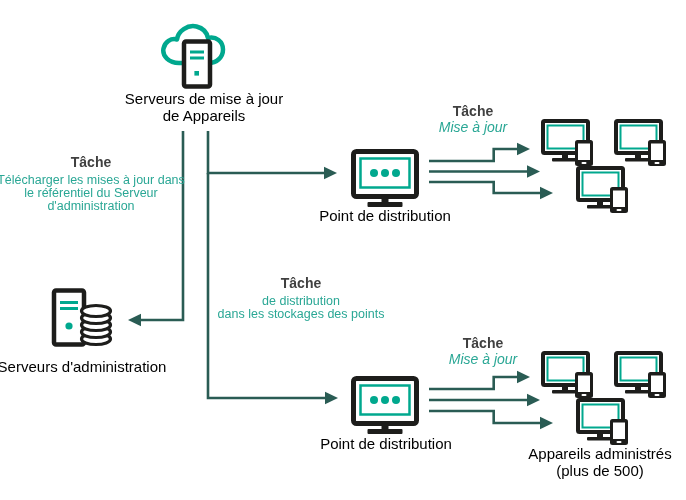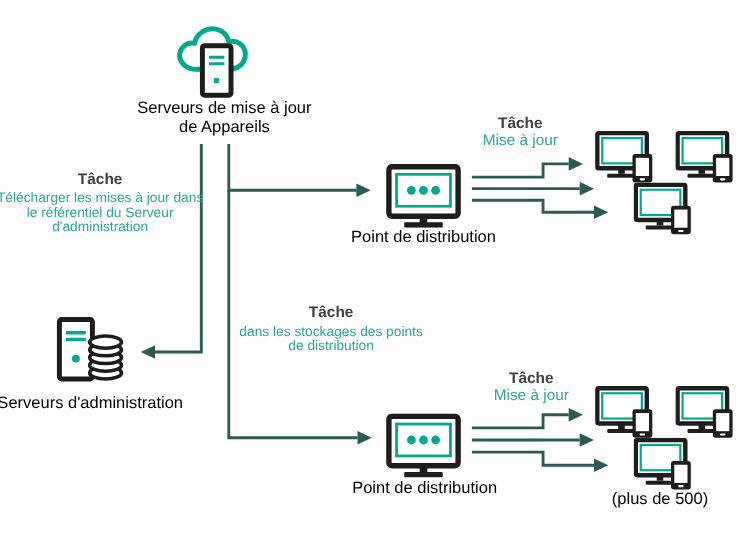--- a/index.html
+++ b/index.html
@@ -5,21 +5,21 @@
   html,body{margin:0;padding:0;background:#ffffff;}
   .canvas{
     position:relative;width:686px;height:500px;background:#ffffff;overflow:hidden;
     font-family:"Liberation Sans", sans-serif;color:#1d1d1b;
   }
   .abs{position:absolute;}
   .centered{transform:translateX(-50%);text-align:center;white-space:nowrap;}
   .lbl{font-size:15px;line-height:17px;font-weight:400;color:#000000;}
   .task-title{font-size:14px;line-height:15px;font-weight:700;color:#404040;margin-bottom:4px;}
   .task-line{font-size:12.5px;line-height:12.8px;color:#2aa795;}
-  .fan-sub{font-size:14px;line-height:16px;color:#2aa795;}
+  .fan-sub{font-size:14px;line-height:16px;color:#2aa795;font-style:italic;}
   svg{display:block;}
 </style>
 </head>
 <body>
 
 <div class="canvas">
 
   <svg width="0" height="0" style="position:absolute" aria-hidden="true">
     <defs>
       <symbol id="ic-cloud-server" viewBox="0 0 66 68">
@@ -105,22 +105,22 @@
     <div class="task-line">d'administration</div>
   </div>
 
   <svg class="abs" style="left:50px;top:288px" width="64" height="62">
       <use href="#ic-admin-server"></use>
     </svg>
   <div class="abs centered lbl" style="left:82px;top:358px">Serveurs d'administration</div>
 
   <div class="abs centered" style="left:301px;top:276px">
     <div class="task-title">Tâche</div>
+    <div class="task-line">de distribution</div>
     <div class="task-line">dans les stockages des points</div>
-    <div class="task-line">de distribution</div>
   </div>
 
   <svg class="abs" style="left:351px;top:149px" width="68" height="58">
       <use href="#ic-monitor-dots"></use>
     </svg>
   <div class="abs centered lbl" style="left:385px;top:207px">Point de distribution</div>
 
   <div class="abs centered" style="left:473px;top:104px">
     <div class="task-title" style="margin-bottom:0">Tâche</div>
     <div class="fan-sub">Mise à jour</div>
@@ -150,16 +150,17 @@
       <use href="#ic-device"></use>
     </svg>
   <svg class="abs" style="left:614px;top:351px" width="54" height="48">
       <use href="#ic-device"></use>
     </svg>
   <svg class="abs" style="left:576px;top:398px" width="54" height="48">
       <use href="#ic-device"></use>
     </svg>
 
   <div class="abs centered lbl" style="left:600px;top:445px">
+    <div>Appareils administrés</div>
     <div>(plus de 500)</div>
   </div>
 
 </div>
 
 </body></html>

